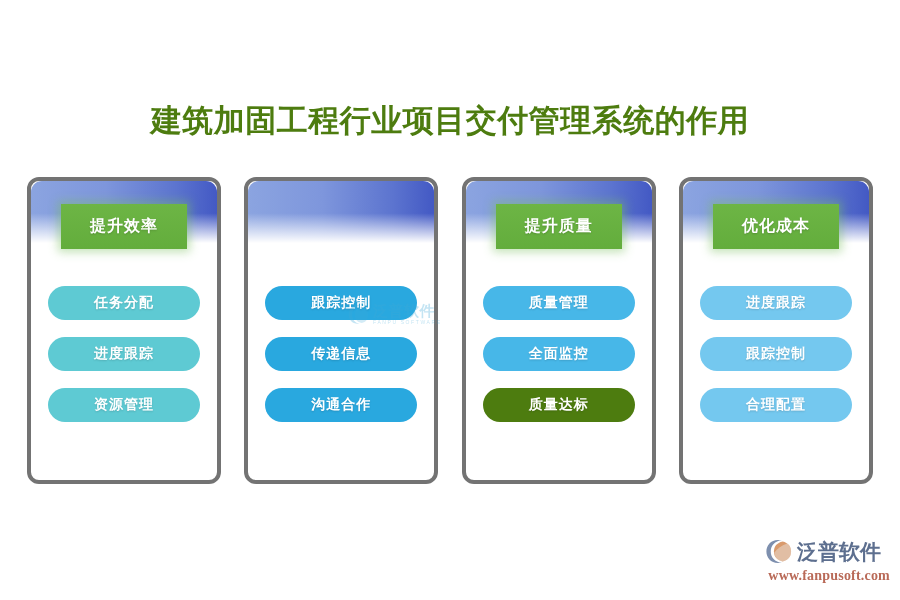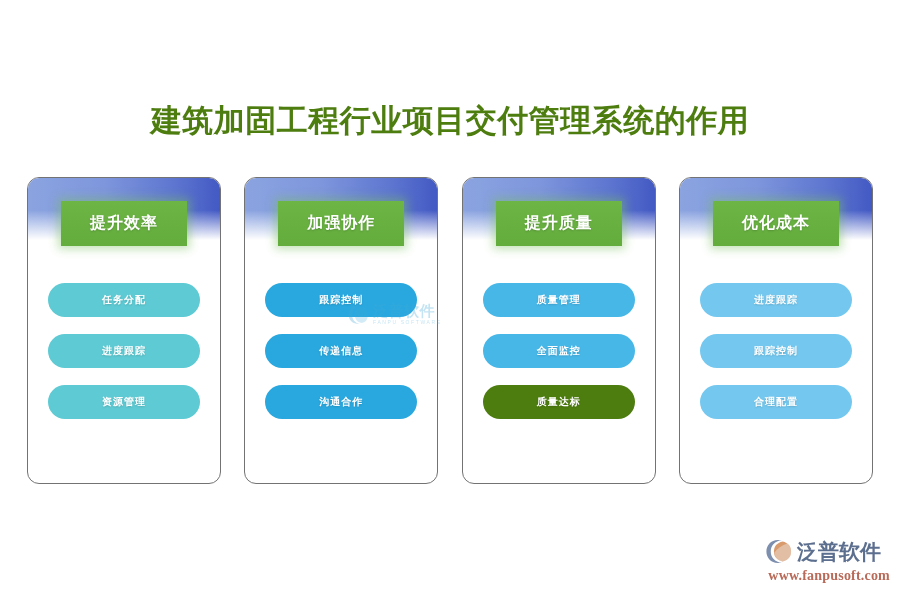--- a/index.html
+++ b/index.html
@@ -44,21 +44,21 @@
     width: 846px;
     height: 310px;
     display: flex;
     justify-content: space-between;
   }
 
   .card {
     position: relative;
     width: 194px;
     height: 307px;
-    border: 1px solid #737373;
+    border: 4px solid #737373;
     border-radius: 12px;
     background: #ffffff;
     box-sizing: border-box;
     overflow: hidden;
   }
 
   
   .card-band {
     position: absolute;
     left: 0;
@@ -114,21 +114,21 @@
     width: 152px;
     height: 34px;
     border-radius: 17px;
     display: flex;
     align-items: center;
     justify-content: center;
     box-sizing: border-box;
   }
   .item-pill-text {
     color: #ffffff;
-    font-size: 10px;
+    font-size: 14px;
     font-weight: bold;
     letter-spacing: 1px;
     text-shadow: 0 1px 2px rgba(0,0,0,0.15);
     white-space: nowrap;
   }
 
   
   .watermark {
     position: absolute;
     left: 348px;
@@ -227,23 +227,20 @@
           <span class="item-pill-text">进度跟踪</span>
         </div>
         <div class="item-pill" style="background:#5ecad3">
           <span class="item-pill-text">资源管理</span>
         </div>
       </div>
     </div>
 
     <div class="card">
       <div class="card-band"></div>
-      <div class="card-header">
-        <span class="card-header-text">加强协作</span>
-      </div>
       <div class="card-items">
         <div class="item-pill" style="background:#29a8df">
           <span class="item-pill-text">跟踪控制</span>
         </div>
         <div class="item-pill" style="background:#29a8df">
           <span class="item-pill-text">传递信息</span>
         </div>
         <div class="item-pill" style="background:#29a8df">
           <span class="item-pill-text">沟通合作</span>
         </div>

